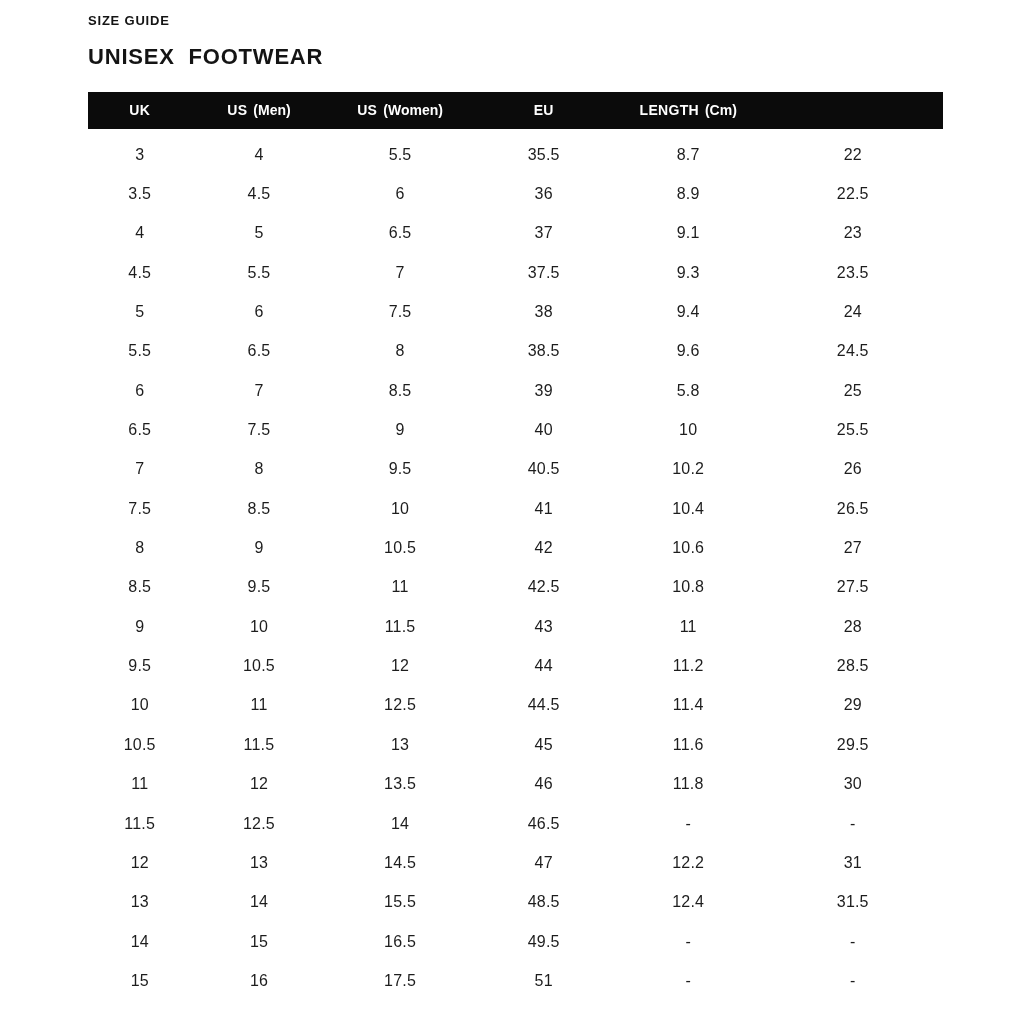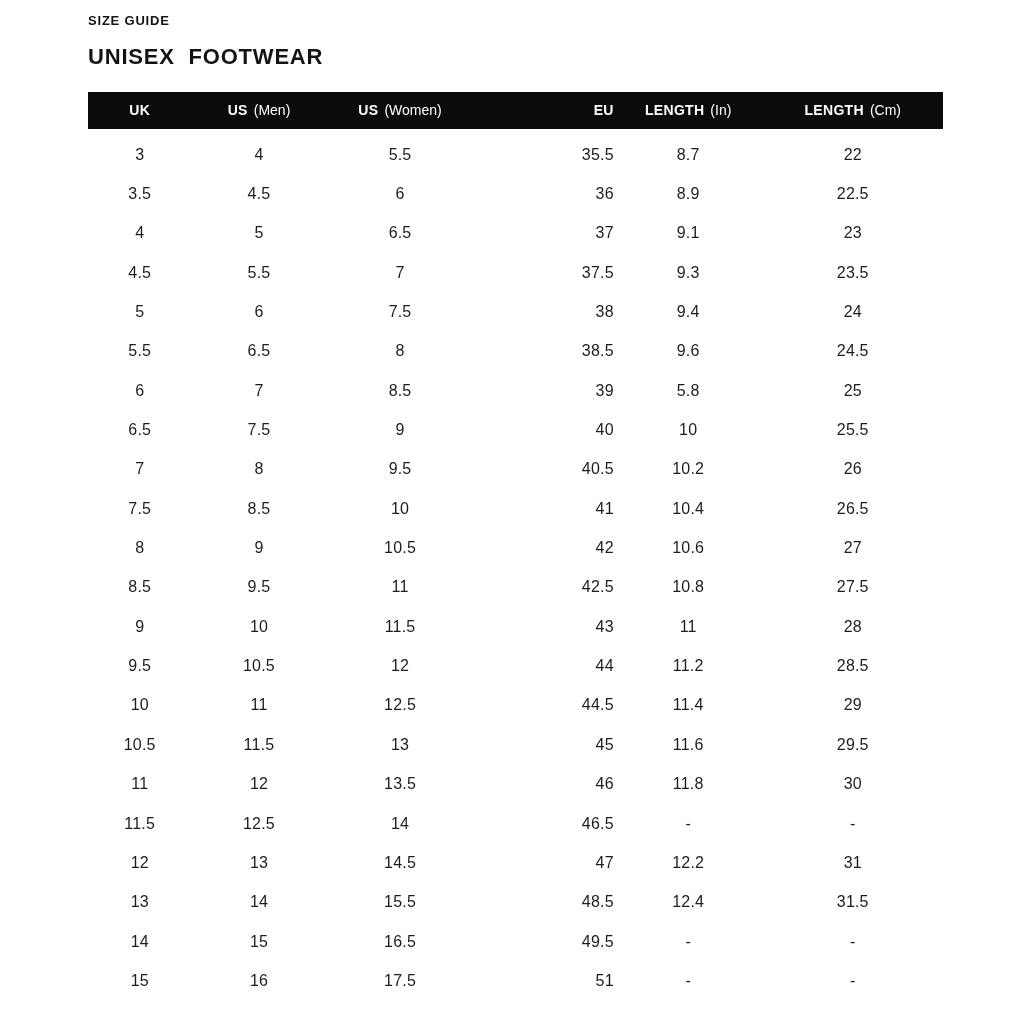--- a/index.html
+++ b/index.html
@@ -43,26 +43,26 @@
     background: var(--header-bg);
     color: var(--header-text);
   }
   .cell {
     text-align: center;
     white-space: nowrap;
   }
   .cell:nth-child(1) { width: 12.1%; }
   .cell:nth-child(2) { width: 15.8%; }
   .cell:nth-child(3) { width: 17.2%; }
-  .cell:nth-child(4) { width: 16.4%; text-align: right; }
+  .cell:nth-child(4) { width: 16.4%; }
   .cell:nth-child(5) { width: 17.4%; }
   .cell:nth-child(6) { width: 21.1%; text-align: center; }
   .th { font-size: 14px; line-height: 37px; }
   .th-bold { font-weight: 700; letter-spacing: 0.3px; }
-  .th-qual { font-weight: 400; margin-left: 6px; }
+  .th-qual { font-weight: 700; margin-left: 6px; }
   .rows { padding-top: 6px; }
   .data-row { height: 39.35px; }
   .td {
     font-size: 16px;
     color: var(--body-text);
     font-weight: 400;
     letter-spacing: 0.2px;
   }
 </style>
 </head>
@@ -71,21 +71,20 @@
 <div class="page">
   <div class="eyebrow">SIZE GUIDE</div>
   <h1 class="title">UNISEX  FOOTWEAR</h1>
 
   <div class="size-table">
     <div class="row header-row">
         <div class="cell th"><span class="th-bold">UK</span></div>
         <div class="cell th"><span class="th-bold">US</span><span class="th-qual">(Men)</span></div>
         <div class="cell th"><span class="th-bold">US</span><span class="th-qual">(Women)</span></div>
         <div class="cell th"><span class="th-bold">EU</span></div>
-        <div class="cell th"><span class="th-bold">LENGTH</span><span class="th-qual">(In)</span></div>
         <div class="cell th"><span class="th-bold">LENGTH</span><span class="th-qual">(Cm)</span></div>
       </div>
     <div class="rows">
         <div class="row data-row">
           <div class="cell td">3</div>
           <div class="cell td">4</div>
           <div class="cell td">5.5</div>
           <div class="cell td">35.5</div>
           <div class="cell td">8.7</div>
           <div class="cell td">22</div>

